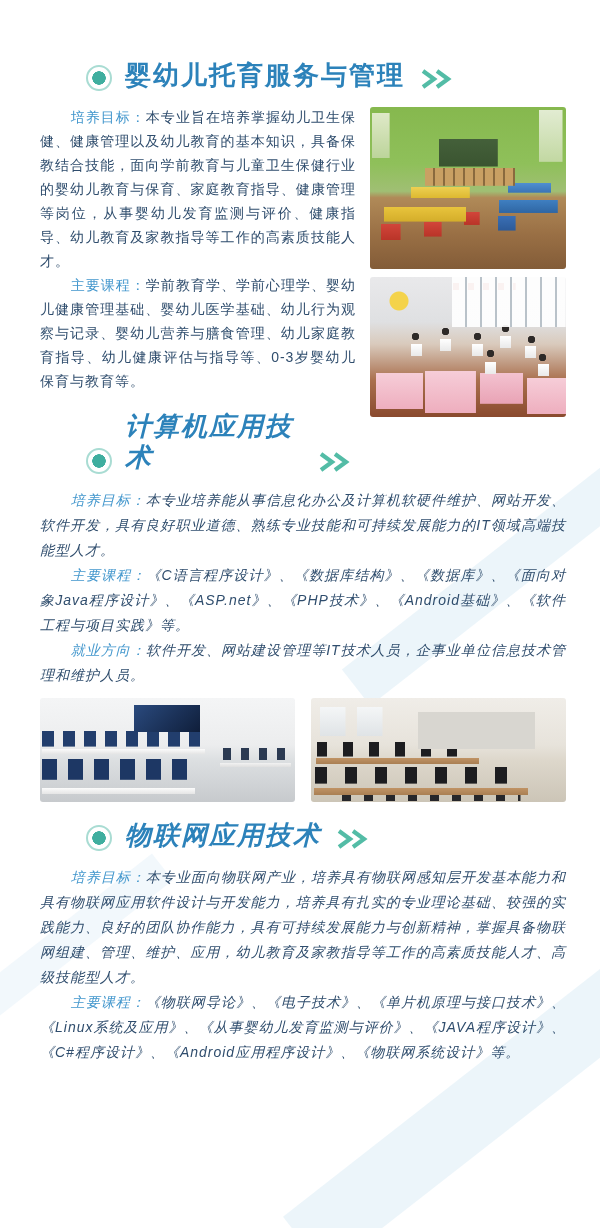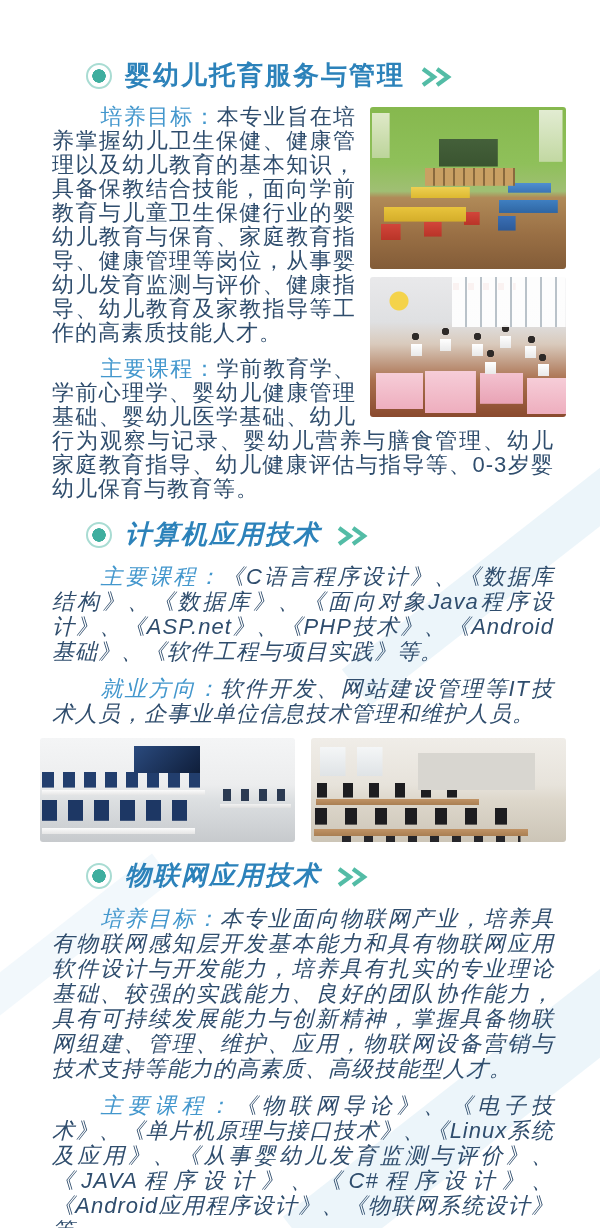--- a/index.html
+++ b/index.html
@@ -8,31 +8,31 @@
     background:#ffffff;
     font-family:"Liberation Sans","DejaVu Sans",sans-serif;
   }
   .wm{position:absolute;background:rgba(213,233,245,.45);pointer-events:none;}
   .wm1{width:340px;height:46px;right:-60px;top:560px;transform:rotate(-38deg);}
   .wm2{width:420px;height:70px;right:-80px;top:1080px;transform:rotate(-38deg);}
   .wm3{width:260px;height:34px;left:-70px;top:930px;transform:rotate(-38deg);background:rgba(213,233,245,.3);}
 
   .page{position:relative;box-sizing:border-box;padding:60px 34px 0 40px;}
 
-  .sec-head{display:flex;align-items:center;gap:13px;margin:0 0 14px 46px;}
+  .sec-head{display:flex;align-items:flex-end;gap:13px;margin:0 0 14px 46px;}
   .bullet{
     width:22px;height:22px;border-radius:50%;flex:0 0 auto;
     border:2px solid #a9dcd3;
     background:radial-gradient(circle at 50% 50%, #3fae9f 0 6.5px, #ffffff 7px);
   }
   .sec-title{font-size:26px;font-weight:bold;color:#2c82ba;letter-spacing:2px;line-height:1.2;}
   .chev{flex:0 0 auto;margin-top:2px;}
 
   p.para{
-    margin:12px;font-size:22px;line-height:24px;color:#2f4d6d;
+    margin:0;font-size:14px;line-height:24px;color:#2f4d6d;
     text-align:justify;text-indent:2.2em;letter-spacing:1px;font-weight:500;
   }
   .sec2 p.para,.sec3 p.para{line-height:25px;}
   .lbl{color:#4397cd;}
 
   
   .photo-col{float:right;width:196px;margin:2px 0 8px 14px;}
   .photo{border-radius:3px;width:100%;}
   .clear{clear:both;padding-top:6px;}
 
@@ -142,36 +142,37 @@
   <section class="sec2">
     <div class="sec-head">
       <span class="bullet"></span>
       <span class="sec-title">计算机应用技术</span>
       <svg class="chev" width="40" height="24" viewBox="0 0 40 24">
         <path d="M5 4 L16 12 L5 20" fill="none" stroke="#53bca6" stroke-width="4.2"></path>
         <path d="M19 4 L30 12 L19 20" fill="none" stroke="#53bca6" stroke-width="4.2"></path>
       </svg>
     </div>
 
+    <p class="para"><span class="lbl">培养目标：</span><span>本专业培养能从事信息化办公及计算机软硬件维护、网站开发、软件开发，具有良好职业道德、熟练专业技能和可持续发展能力的IT领域高端技能型人才。</span></p>
     <p class="para"><span class="lbl">主要课程：</span><span>《C语言程序设计》、《数据库结构》、《数据库》、《面向对象Java程序设计》、《ASP.net》、《PHP技术》、《Android基础》、《软件工程与项目实践》等。</span></p>
     <p class="para"><span class="lbl">就业方向：</span><span>软件开发、网站建设管理等IT技术人员，企事业单位信息技术管理和维护人员。</span></p>
 
     <div class="lab-row">
       <div class="labA"></div>
       <div class="labB"></div>
     </div>
   </section>
 
   <section class="sec3">
     <div class="sec-head">
       <span class="bullet"></span>
       <span class="sec-title">物联网应用技术</span>
       <svg class="chev" width="40" height="24" viewBox="0 0 40 24">
         <path d="M5 4 L16 12 L5 20" fill="none" stroke="#53bca6" stroke-width="4.2"></path>
         <path d="M19 4 L30 12 L19 20" fill="none" stroke="#53bca6" stroke-width="4.2"></path>
       </svg>
     </div>
 
-    <p class="para"><span class="lbl">培养目标：</span><span>本专业面向物联网产业，培养具有物联网感知层开发基本能力和具有物联网应用软件设计与开发能力，培养具有扎实的专业理论基础、较强的实践能力、良好的团队协作能力，具有可持续发展能力与创新精神，掌握具备物联网组建、管理、维护、应用，物联网设备营销与技术支持等能力的高素质、高级技能型人才。</span></p>
+    <p class="para"><span class="lbl">培养目标：</span><span>本专业面向物联网产业，培养具有物联网感知层开发基本能力和具有物联网应用软件设计与开发能力，培养具有扎实的专业理论基础、较强的实践能力、良好的团队协作能力，具有可持续发展能力与创新精神，掌握具备物联网组建、管理、维护、应用，幼儿教育及家教指导等工作的高素质技能人才、高级技能型人才。</span></p>
     <p class="para"><span class="lbl">主要课程：</span><span>《物联网导论》、《电子技术》、《单片机原理与接口技术》、《Linux系统及应用》、《从事婴幼儿发育监测与评价》、《JAVA程序设计》、《C#程序设计》、《Android应用程序设计》、《物联网系统设计》等。</span></p>
   </section>
 
 </div>
 
 </body></html>

